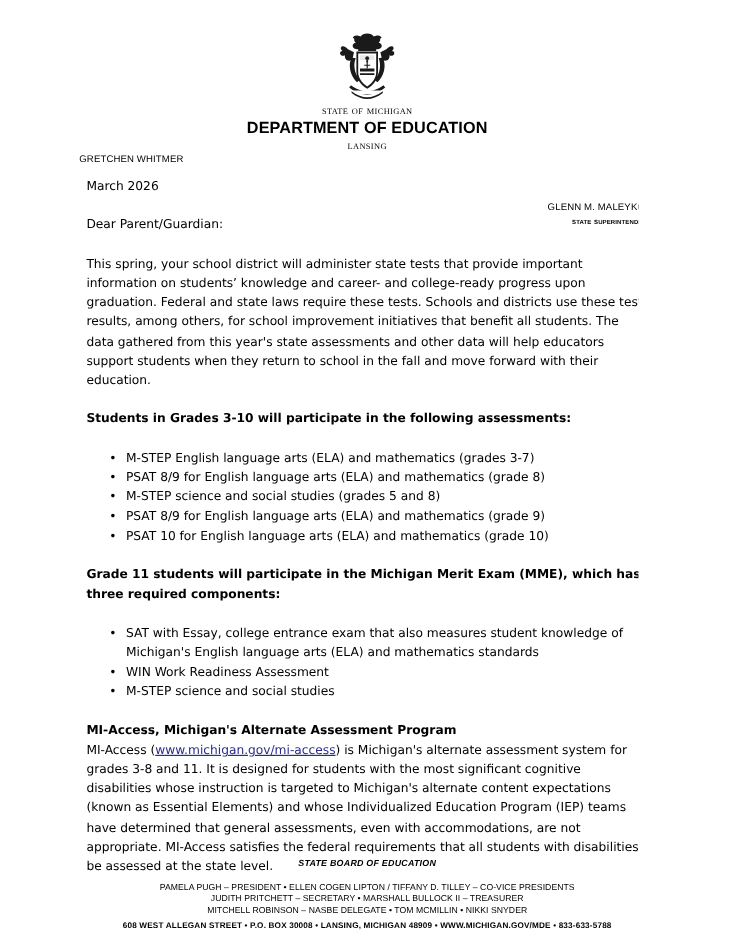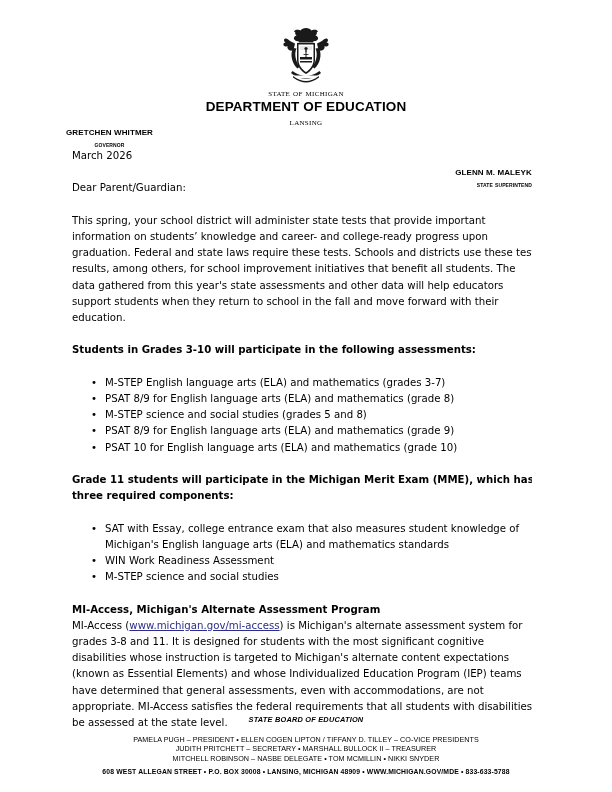--- a/index.html
+++ b/index.html
@@ -62,21 +62,21 @@
 
   .officer {
     position: absolute;
     top: 101px;
     font-family: "Liberation Sans", sans-serif;
     text-align: center;
     line-height: 11.5px;
   }
   .officer .name {
     font-size: 8px;
-    font-weight: bold;
+    font-weight: normal;
     letter-spacing: 0.1px;
   }
   .officer .title {
     font-size: 7.5px;
     font-weight: bold;
     font-variant: small-caps;
     text-transform: lowercase;
     letter-spacing: 0.1px;
   }
   .officer-left  { left: 22px;  width: 175px; }
@@ -199,21 +199,20 @@
     </div>
 
     <div class="masthead">
       <div class="line-state">State of Michigan</div>
       <div class="line-dept">DEPARTMENT OF EDUCATION</div>
       <div class="line-city">Lansing</div>
     </div>
 
     <div class="officer officer-left">
       <div class="name">GRETCHEN WHITMER</div>
-      <div class="title">Governor</div>
     </div>
 
     <div class="officer officer-right">
       <div class="name">GLENN M. MALEYKO, Ph.D.</div>
       <div class="title">State Superintendent</div>
     </div>
   </div>
 
   <div class="body-area">
 

